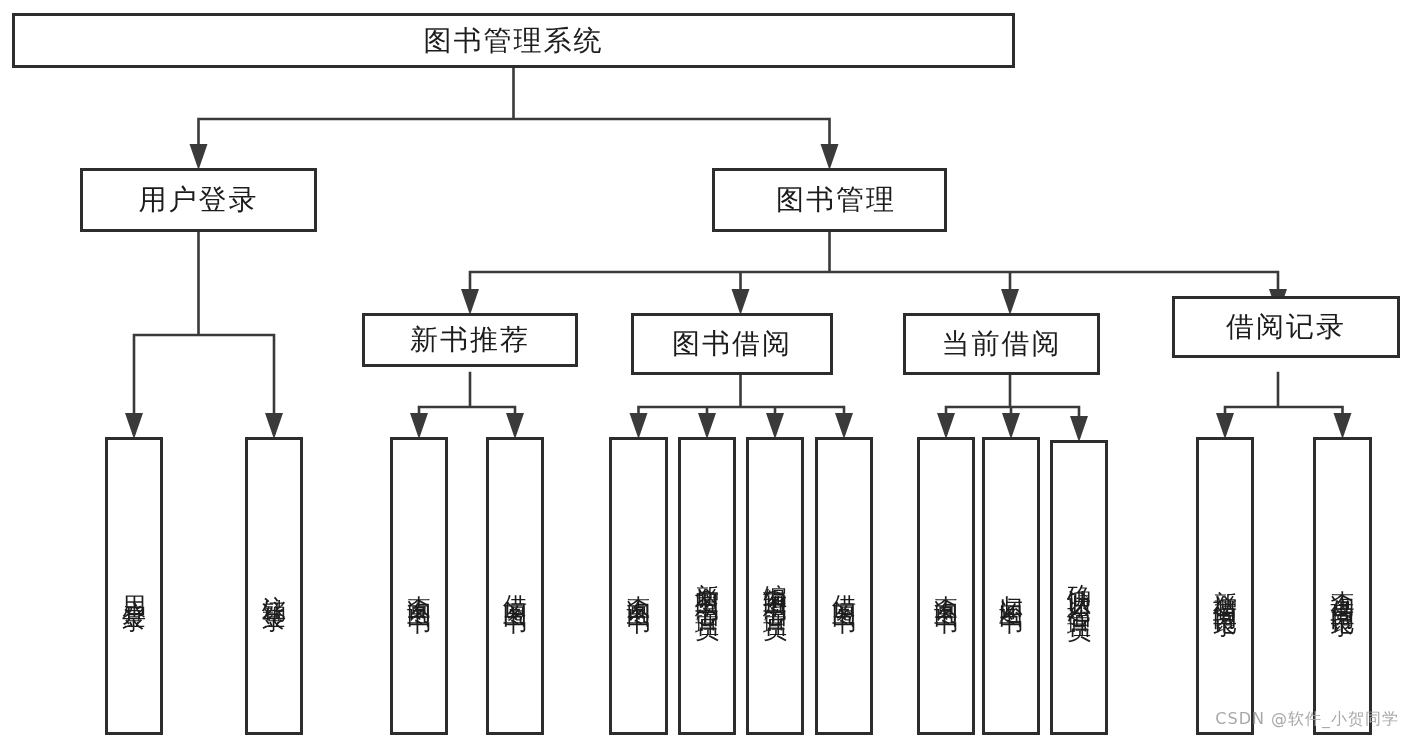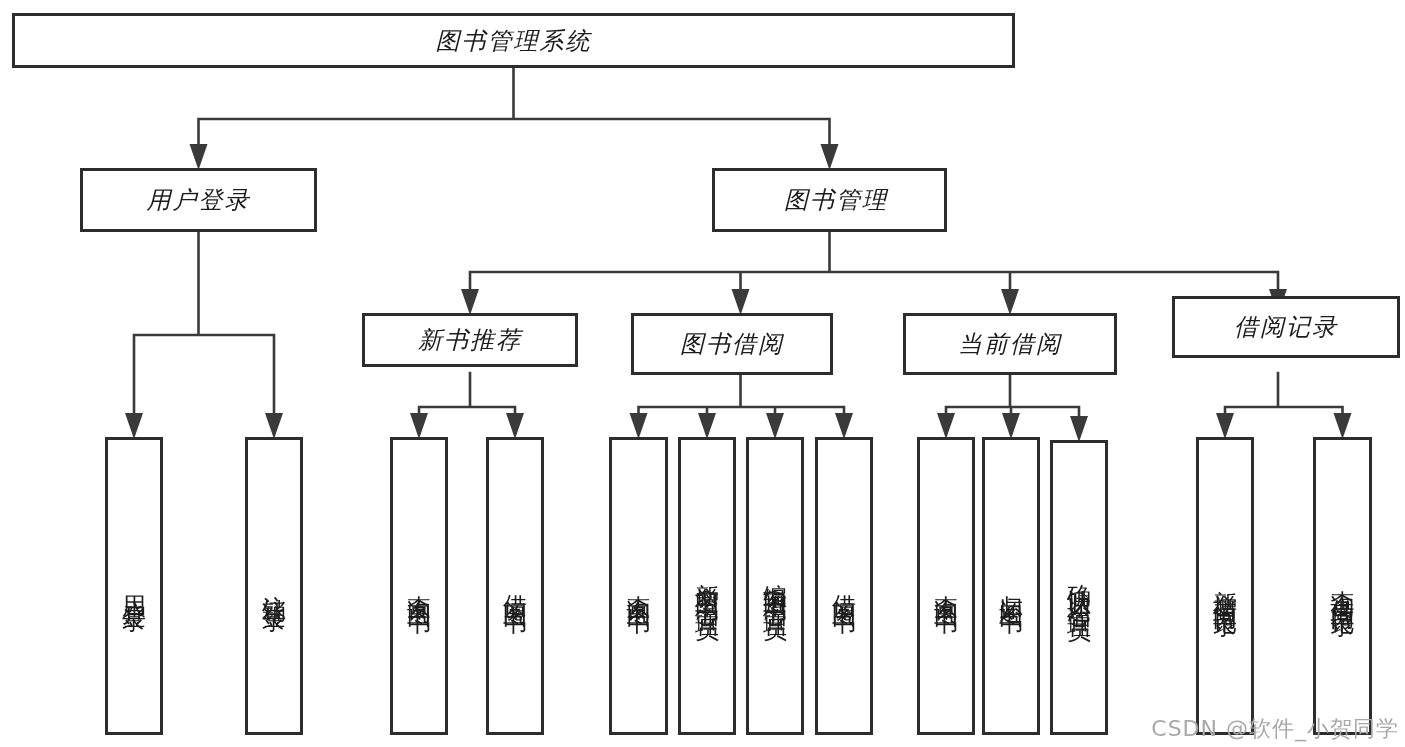--- a/index.html
+++ b/index.html
@@ -22,39 +22,38 @@
     position:absolute;
     box-sizing:border-box;
     border:3px solid var(--border);
     background:#ffffff;
     display:flex;
     align-items:center;
     justify-content:center;
     color:var(--text);
   }
   .node.h .node-label{
-    font-size:24px;
+    font-size:28px;
     letter-spacing:2px;
     white-space:nowrap;
     line-height:1;
-    font-style:italic;
   }
   .node.v .node-label{
     writing-mode:vertical-rl;
     text-orientation:mixed;
     font-size:24px;
     letter-spacing:5px;
     line-height:1;
     white-space:nowrap;
   }
   #watermark{
     position:absolute;
     right:6px;
-    bottom:3px;
-    font-size:22px;
+    bottom:17px;
+    font-size:16px;
     letter-spacing:1px;
     color:var(--watermark);
     white-space:nowrap;
   }
 </style>
 <title>图书管理系统</title></head>
 <body>
 
 <div id="canvas">
   <svg id="connectors" viewBox="0 0 1405 747" xmlns="http://www.w3.org/2000/svg">
@@ -94,21 +93,21 @@
     </div>
     <div class="node h" style="left: 712px; top: 168px; width: 235px; height: 64px; padding-left: 13px;">
       <span class="node-label">图书管理</span>
     </div>
     <div class="node h" style="left: 362px; top: 313px; width: 216px; height: 54px;">
       <span class="node-label">新书推荐</span>
     </div>
     <div class="node h" style="left: 631px; top: 313px; width: 202px; height: 62px;">
       <span class="node-label">图书借阅</span>
     </div>
-    <div class="node h" style="left: 903px; top: 313px; width: 214px; height: 62px;">
+    <div class="node h" style="left: 903px; top: 313px; width: 197px; height: 62px;">
       <span class="node-label">当前借阅</span>
     </div>
     <div class="node h" style="left: 1172px; top: 296px; width: 228px; height: 62px;">
       <span class="node-label">借阅记录</span>
     </div>
     <div class="node v" style="left: 105px; top: 437px; width: 58px; height: 298px;">
       <span class="node-label">用户登录</span>
     </div>
     <div class="node v" style="left: 245px; top: 437px; width: 58px; height: 298px;">
       <span class="node-label">注销登录</span>

